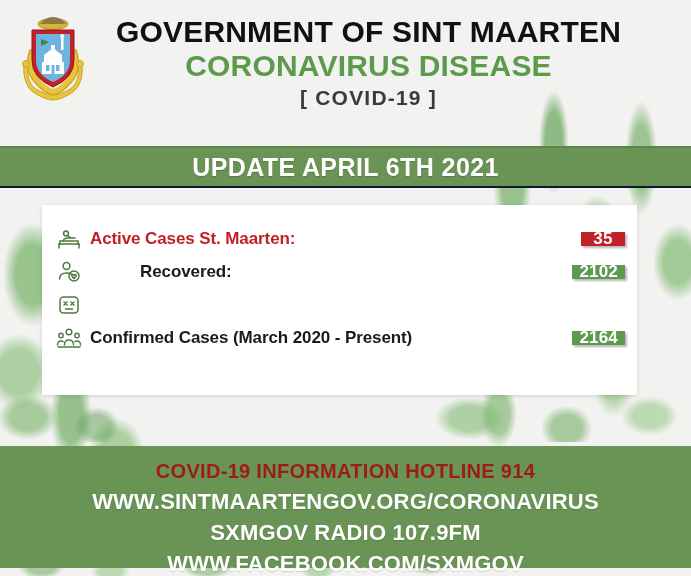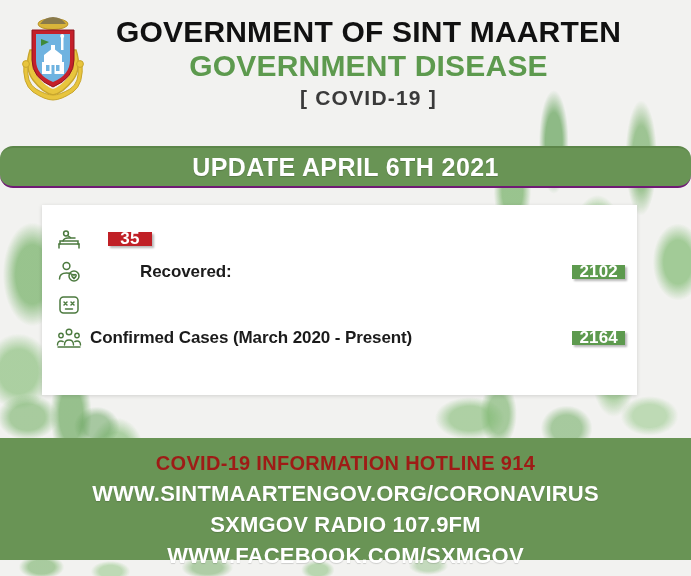--- a/index.html
+++ b/index.html
@@ -91,22 +91,22 @@
     font-size: 21px; font-weight: bold; color: #3a3a3a;
     letter-spacing: 1.2px; line-height: 1.35;
   }
 
   
   .banner {
     position: relative;
     height: 42px;
     background: #699455;
     border-top: 2px solid #5c8649;
-    border-bottom: 2px solid #701a75;
-    display: flex; align-items: center; justify-content: center; border-radius: 13px;
+    border-bottom: 2px solid #0f172a;
+    display: flex; align-items: center; justify-content: center;
   }
   .banner-text {
     color: #fff; font-size: 25px; font-weight: bold;
     letter-spacing: .4px;
     text-shadow: 0 1px 1px rgba(0,0,0,.18);
   }
 
   
   .panel-wrap { position: relative; height: 244px; }
   .panel {
@@ -141,21 +141,21 @@
     box-shadow: 2px 2px 2px rgba(0,0,0,.28);
     letter-spacing: .2px;
   }
   .badge.red   { background: #c02026; }
   .badge.green { background: #5d9a4e; }
   .badge-slot { width: 70px; display: flex; justify-content: flex-end; }
 
   
   .footer {
     position: absolute;
-    left: 0; bottom: 16px;
+    left: 0; bottom: 8px;
     width: 691px; height: 122px;
     background: #699455;
     text-align: center;
     padding-top: 10px;
   }
   .f-hotline {
     color: #9e1b16; font-size: 20px; font-weight: bold;
     letter-spacing: .3px; line-height: 1.5;
   }
   .f-line {
@@ -192,21 +192,21 @@
       <rect x="26" y="53" width="3.5" height="6" fill="#6fb3e0"></rect>
       <rect x="36" y="53" width="3.5" height="6" fill="#6fb3e0"></rect>
       <rect x="31.5" y="53" width="3" height="9" fill="#6fb3e0"></rect>
       <path d="M4 50 q-2 22 9 30 q12 8 20 8 q8 0 20-8 q11-8 9-30 q-3 0 -4 3 q2 18 -8 24 q-10 6 -17 6 q-7 0 -17-6 q-10-6 -8-24 q-1-3 -4-3 z" fill="#e8c53d" stroke="#c8a52c" stroke-width="1"></path>
       <circle cx="6" cy="52" r="3.4" fill="#e8c53d" stroke="#c8a52c" stroke-width="1"></circle>
       <circle cx="60" cy="52" r="3.4" fill="#e8c53d" stroke="#c8a52c" stroke-width="1"></circle>
     </svg>
 
     <div class="titles">
       <div class="t-gov">GOVERNMENT OF SINT MAARTEN</div>
-      <div class="t-corona">GOVERNMENT DISEASE</div>
+      <div class="t-corona">CORONAVIRUS DISEASE</div>
       <div class="t-covid">[ COVID-19 ]</div>
     </div>
   </div>
 
   <div class="banner">
     <div class="banner-text">UPDATE APRIL 6TH 2021</div>
   </div>
 
   <div class="panel-wrap">
     <div class="panel">
@@ -217,20 +217,21 @@
             <g fill="none" stroke="#4c7a3f" stroke-width="1.5" stroke-linecap="round">
               <path d="M3 18 h20"></path>
                 <path d="M3 18 v4"></path>
                 <path d="M23 18 v4"></path>
               <path d="M4 18 v-3 h18 v3"></path>
               <path d="M7 15 q1-3 5-3 h7"></path>
               <circle cx="10" cy="7.5" r="2.4"></circle>
               <path d="M11.5 9.5 l3 2"></path>
             </g>
           </svg>
+          <div class="row-label active">Active Cases St. Maarten:</div>
           <div class="badge-slot">
             <div class="badge red">35</div>
           </div>
         </div>
 
         <div class="row">
           <svg class="icon" viewBox="0 0 26 26">
             <g fill="none" stroke="#4c7a3f" stroke-width="1.5" stroke-linecap="round">
               <circle cx="10.5" cy="7" r="3.4"></circle>
               <path d="M3.5 20 q0-6 7-6 q3 0 5 1.2"></path>

